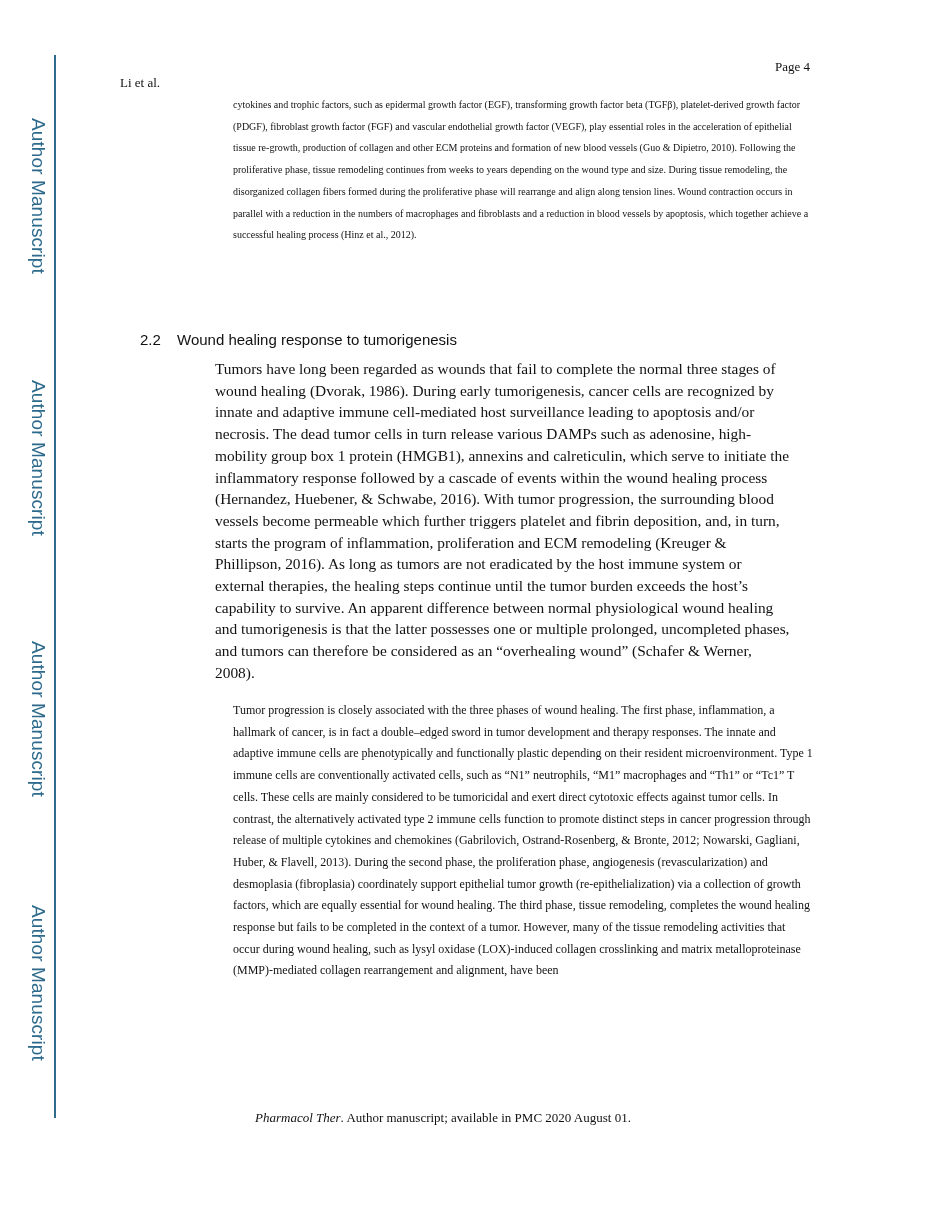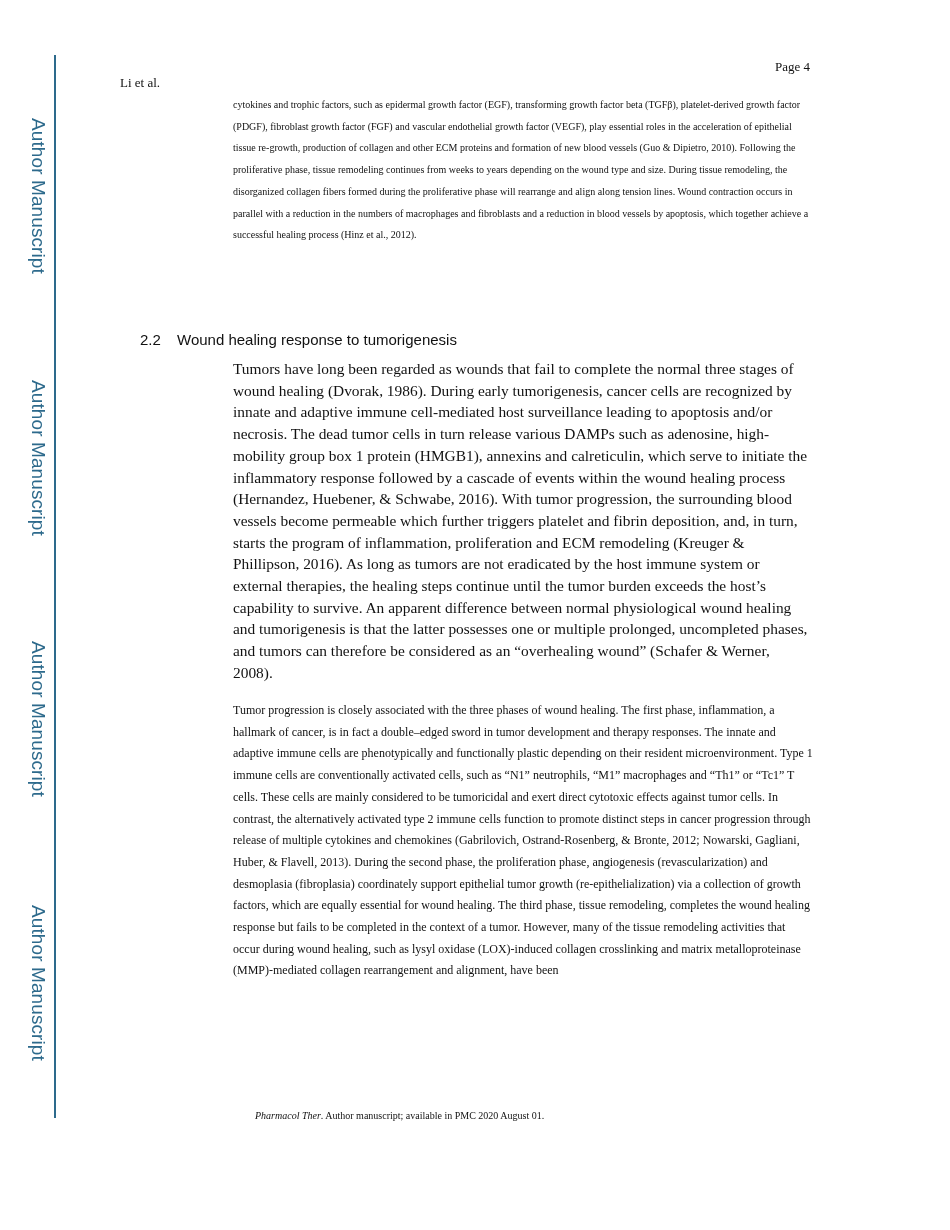--- a/index.html
+++ b/index.html
@@ -10,23 +10,23 @@
     .side-label span { position: absolute; left: 0; top: 0; transform-origin: 0 0; transform: rotate(90deg);
            white-space: nowrap; font-family: "Liberation Sans", "DejaVu Sans", sans-serif; font-size: 19px;
            color: #2d6a8c; letter-spacing: 0.1px; margin-left: 11px; }
     .hdr-left { position: absolute; left: 120px; top: 59px; font-size: 13px; margin-top: 16px; }
     .hdr-right { position: absolute; right: 140px; top: 59px; font-size: 13px; }
     .body { position: absolute; left: 233px; width: 580px; top: 94px; font-size: 10px; line-height: 21.7px; }
     .body p { margin: 0; }
     .heading { position: absolute; left: 140px; top: 331px; font-family: "Liberation Sans", "DejaVu Sans", sans-serif;
            font-weight: normal; font-size: 15px; }
     .heading .num { display: inline-block; width: 37px; }
-    .p2 { position: absolute; left: 233px; width: 580px; top: 358px; font-size: 15.4px; line-height: 21.7px; margin: 0; }
+    .p2 { position: absolute; left: 215px; width: 580px; top: 358px; font-size: 15.4px; line-height: 21.7px; margin: 0; }
     .p3 { position: absolute; left: 233px; width: 580px; top: 700px; font-size: 12px; line-height: 21.7px; margin: 0; }
-    .footer { position: absolute; left: 255px; top: 1110px; font-size: 10px; font-family: Liberation Serif, serif; }
+    .footer { position: absolute; left: 255px; top: 1110px; font-size: 13px; font-family: Liberation Serif, serif; }
     .footer i { font-style: italic; }
   </style>
 </head>
 <body>
 
 <div class="rule"></div>
 
 <div class="side-label" style="top:118px;">
     <span>Author Manuscript</span>
   </div>

